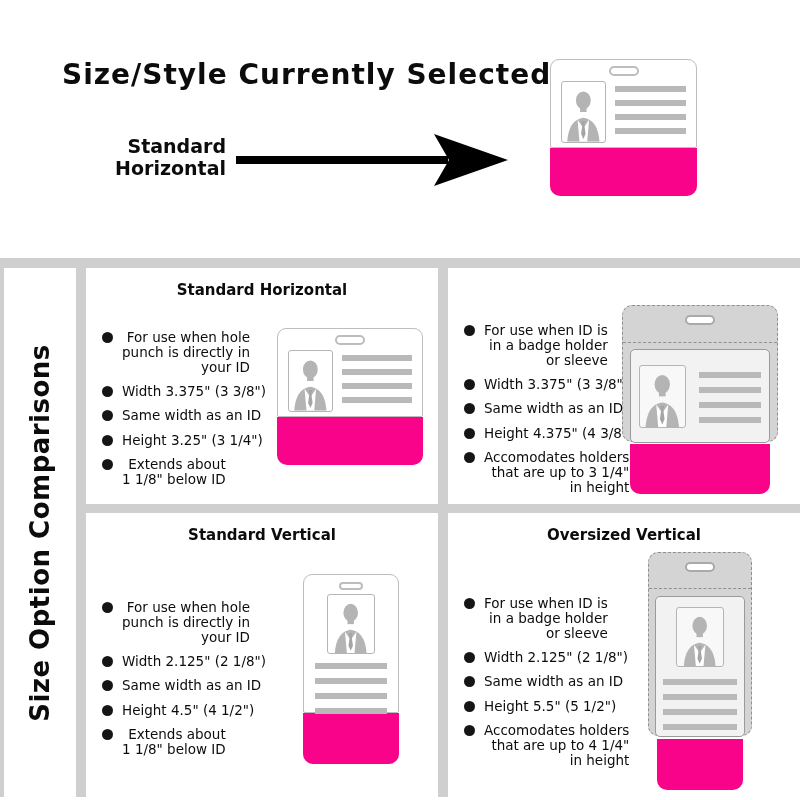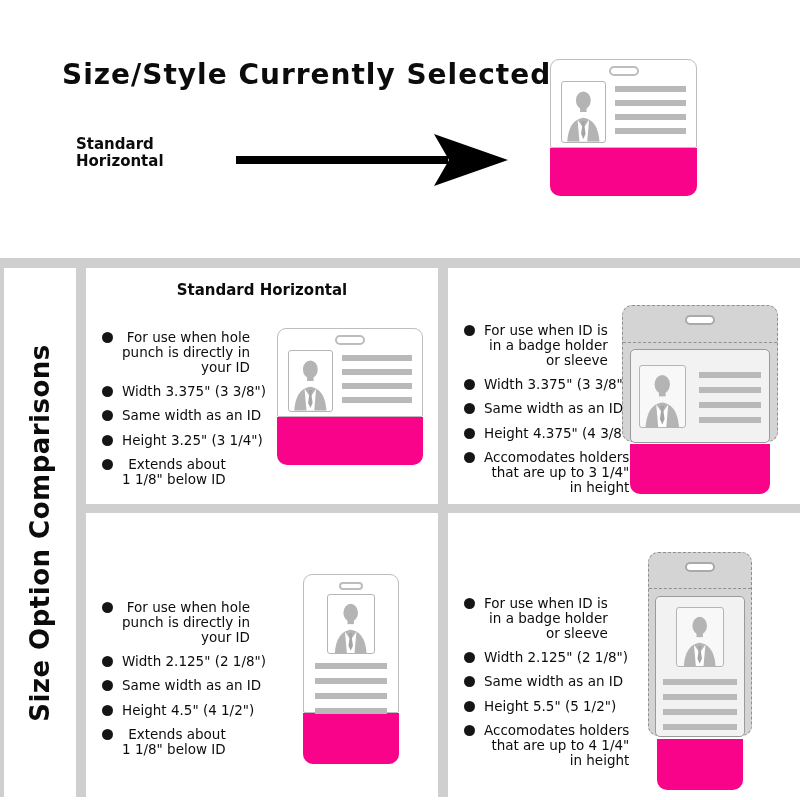--- a/index.html
+++ b/index.html
@@ -9,22 +9,22 @@
     font-family:"DejaVu Sans","Liberation Sans",sans-serif; color:#0c0c0c;
   }
 
   
   .top-section { position:absolute; top:0; left:0; width:658px; height:258px; background:#fff; }
   .main-title {
     position:absolute; left:62px; top:58px; font-size:28px; font-weight:bold;
     letter-spacing:1px; white-space:nowrap;
   }
   .selected-label {
-    position:absolute; left:76px; top:136px; width:150px; text-align:left;
-    font-size:15px; font-weight:bold; line-height:1.15; white-space:pre-line;
+    position:absolute; left:76px; top:136px; width:150px; text-align:right;
+    font-size:19px; font-weight:bold; line-height:1.15; white-space:pre-line;
   }
   .arrow-wrap { position:absolute; left:236px; top:134px; width:272px; height:52px; }
 
   
   .comparison-grid {
     position:absolute; top:258px; left:0; width:800px; height:539px;
     display:grid; background:var(--gutter,#CFCFCF);
     grid-template-columns:4px 72px 10px 352px 10px 352px;
     grid-template-rows:10px 236px 9px 284px;
   }
@@ -253,20 +253,21 @@
                   <i></i>
                 </div>
             </div>
           </div>
         </div>
         <div class="pink"></div>
       </div>
     </div>
 
     <div class="cell q3">
+      <div class="q-title">Standard Vertical</div>
       <ul class="q-list">
         <li>
             <span class="bullet-dot"></span>
             <span class="bullet-text">For use when hole
 punch is directly in
 your ID</span>
           </li>
         <li>
             <span class="bullet-dot"></span>
             <span class="bullet-text">Width 2.125" (2 1/8")</span>
@@ -298,20 +299,21 @@
               <i></i>
               <i></i>
               <i></i>
             </div>
         </div>
         <div class="pink"></div>
       </div>
     </div>
 
     <div class="cell q4">
+      <div class="q-title">Oversized Vertical</div>
       <ul class="q-list">
         <li>
             <span class="bullet-dot"></span>
             <span class="bullet-text">For use when ID is
 in a badge holder
 or sleeve</span>
           </li>
         <li>
             <span class="bullet-dot"></span>
             <span class="bullet-text">Width 2.125" (2 1/8")</span>

